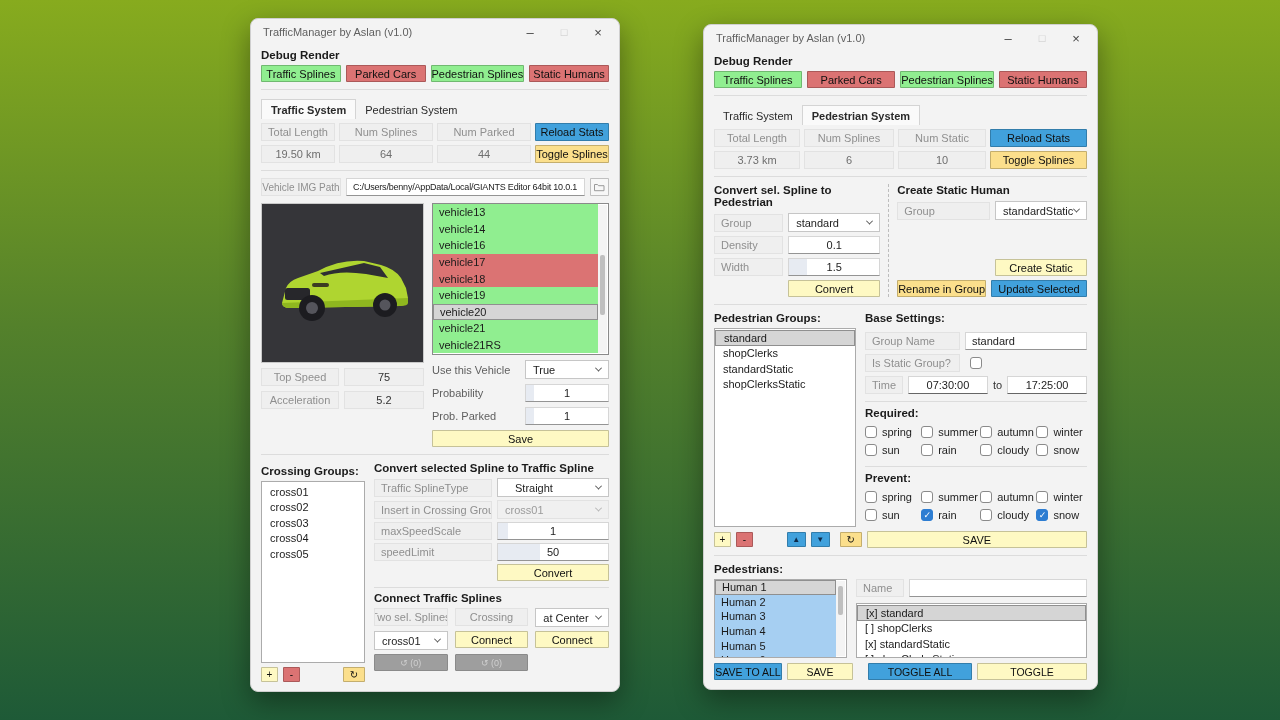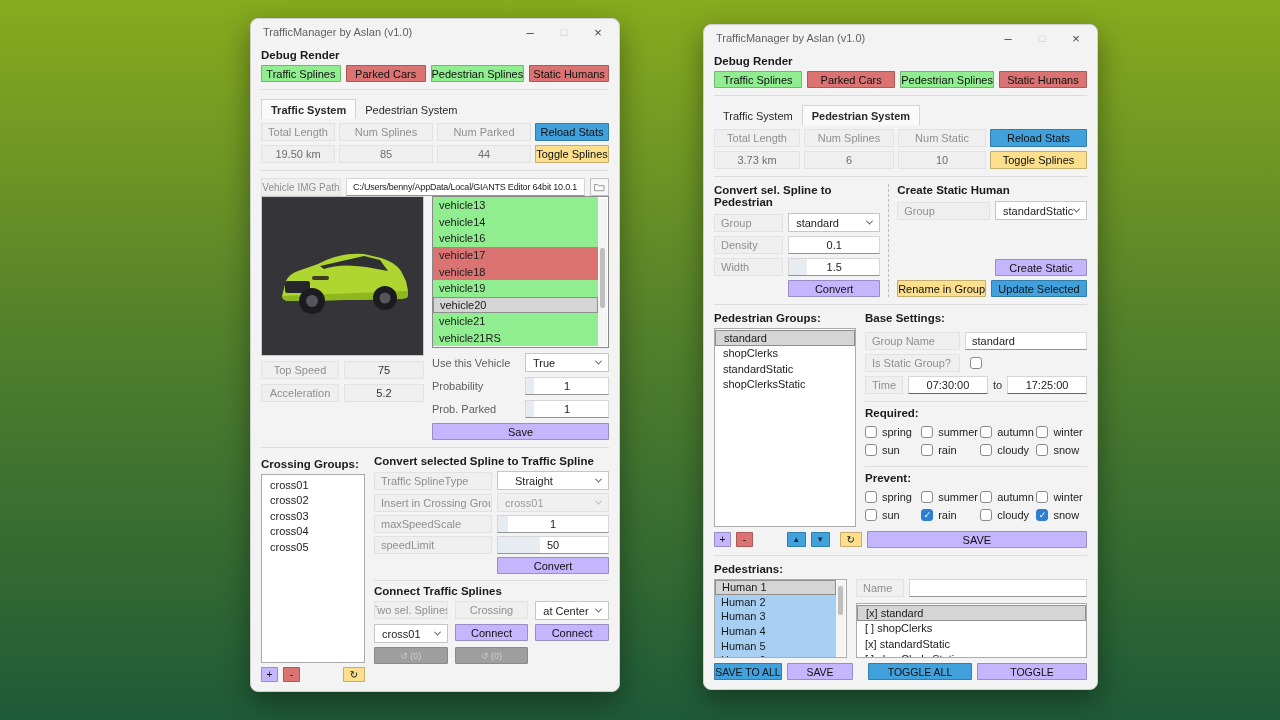--- a/index.html
+++ b/index.html
@@ -17,21 +17,21 @@
   .tb-title{flex:1;font-size:11px;color:#606060;}
   .tb-btn{width:34px;height:22px;display:flex;align-items:center;justify-content:center;
           font-size:13px;color:#444;cursor:default;}
   .tb-btn.max{color:#c8c8c8;font-size:11px;}
   .content{flex:1;display:flex;flex-direction:column;padding:1px 10px 9px;min-height:0;}
   .h{font-weight:bold;font-size:11.5px;margin:3px 0 4px;}
   .btnrow{display:flex;gap:5px;}
   .btn{display:flex;align-items:center;justify-content:center;font-size:11px;height:17px;
        border:1px solid rgba(0,0,0,.22);border-radius:1px;color:#101010;white-space:nowrap;cursor:default;}
   .btn.flex{flex:1;}
-  .g{background:#c4b5fd;} .r{background:#DB7373;} .b{background:#41A1DC;} .y{background:#FBDF8C;}
+  .g{background:#fef9c3;} .r{background:#DB7373;} .b{background:#41A1DC;} .y{background:#FBDF8C;}
   .grayb{background:#9E9E9E;color:#cfcfcf;border-color:#8a8a8a;}
   .sep{height:1px;background:#DCDCDC;margin:7px 0;flex:0 0 auto;}
   .tabs{display:flex;font-size:11px;height:22px;align-items:flex-end;margin-bottom:4px;}
   .tab{padding:4px 9px 3px;color:#2a2a2a;}
   .tab.active{background:#FAFAFA;border:1px solid #D4D4D4;border-bottom:none;font-weight:bold;}
   .statgrid{display:grid;grid-template-columns:74px 94px 94px 1fr;gap:4px;}
   .statgrid-r{display:grid;grid-template-columns:86px 90px 88px 1fr;gap:4px;}
   .glabel{background:#EFEFEF;border:1px solid #E2E2E2;color:#8F8F8F;display:flex;align-items:center;
           justify-content:center;font-size:11px;height:18px;white-space:nowrap;overflow:hidden;}
   .glabel.lft{justify-content:flex-start;padding-left:6px;}
@@ -98,27 +98,27 @@
       <div class="tab active">Traffic System</div>
       <div class="tab">Pedestrian System</div>
     </div>
 
     <div class="statgrid">
       <div class="glabel">Total Length</div>
       <div class="glabel">Num Splines</div>
       <div class="glabel">Num Parked</div>
       <div class="btn b" style="height:18px;">Reload Stats</div>
       <div class="gval">19.50 km</div>
-      <div class="gval">85</div>
+      <div class="gval">64</div>
       <div class="gval">44</div>
       <div class="btn y" style="height:18px;">Toggle Splines</div>
     </div>
     <div class="sep"></div>
 
-    <div class="rowflex" style="">
+    <div class="rowflex" style="margin-bottom:7px;">
       <div class="glabel" style="width:80px;font-size:10px;">Vehicle IMG Path</div>
       <div class="field lft" style="flex:1;">
         <span style="font-size:9px;letter-spacing:-0.2px;white-space:nowrap;">C:/Users/benny/AppData/Local/GIANTS Editor 64bit 10.0.1</span>
       </div>
       <div class="btn" style="width:19px;height:18px;background:#F7F7F7;">
         <svg width="11" height="9" viewBox="0 0 11 9">
           <path d="M0.5 1.5 h3 l1 1.2 h5.5 v5 h-9.5 z" fill="none" stroke="#9a9a9a" stroke-width="1"></path>
         </svg>
       </div>
     </div>

